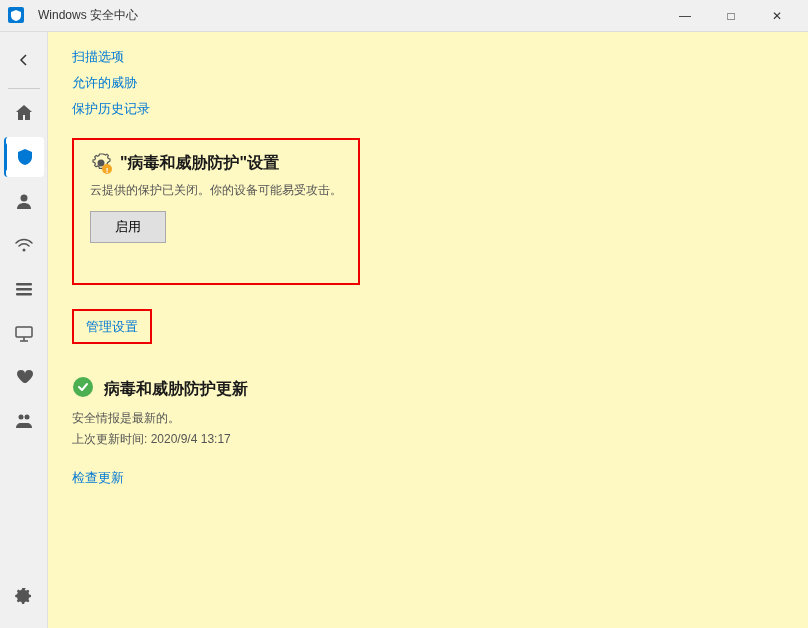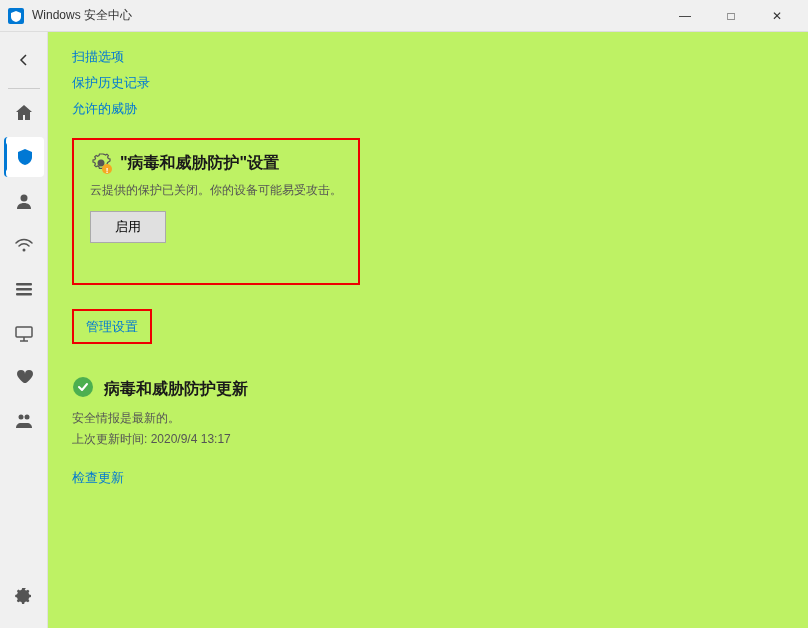--- a/index.html
+++ b/index.html
@@ -18,22 +18,22 @@
       display: flex;
       align-items: center;
       justify-content: space-between;
       padding: 0 8px;
       border-bottom: 1px solid #ddd;
     }
     .titlebar-title {
       font-size: 12px;
       color: #333;
       display: flex;
-      align-items: flex-end;
-      gap: 8px;
+      align-items: flex-start;
+      gap: 14px;
     }
     .titlebar-icon {
       width: 16px;
       height: 16px;
       background: #0078d4;
       border-radius: 2px;
       display: flex;
       align-items: center;
       justify-content: center;
       color: white;
@@ -122,21 +122,21 @@
     .icon-svg {
       width: 20px;
       height: 20px;
     }
 
     
     .main-content {
       flex: 1;
       padding: 16px 24px;
       overflow-y: auto;
-      background: #bef264;
+      background: #fef9c3;
     }
 
     
     .top-links {
       display: flex;
       flex-direction: column;
       gap: 8px;
       margin-bottom: 20px;
     }
     .top-link {
@@ -343,22 +343,22 @@
         </svg>
       </div>
     </div>
   </div>
 
   <div class="main-content">
 
     
     <div class="top-links">
       <a class="top-link">扫描选项</a>
+      <a class="top-link">允许的威胁</a>
       <a class="top-link">保护历史记录</a>
-      <a class="top-link">允许的威胁</a>
     </div>
 
     
     <div style="margin-bottom: 8px;">
       <div class="section-box">
         <div class="section-title">
 
           <span style="font-size:18px; position:relative; display:inline-flex;">
             <svg width="22" height="22" viewBox="0 0 22 22">
 

